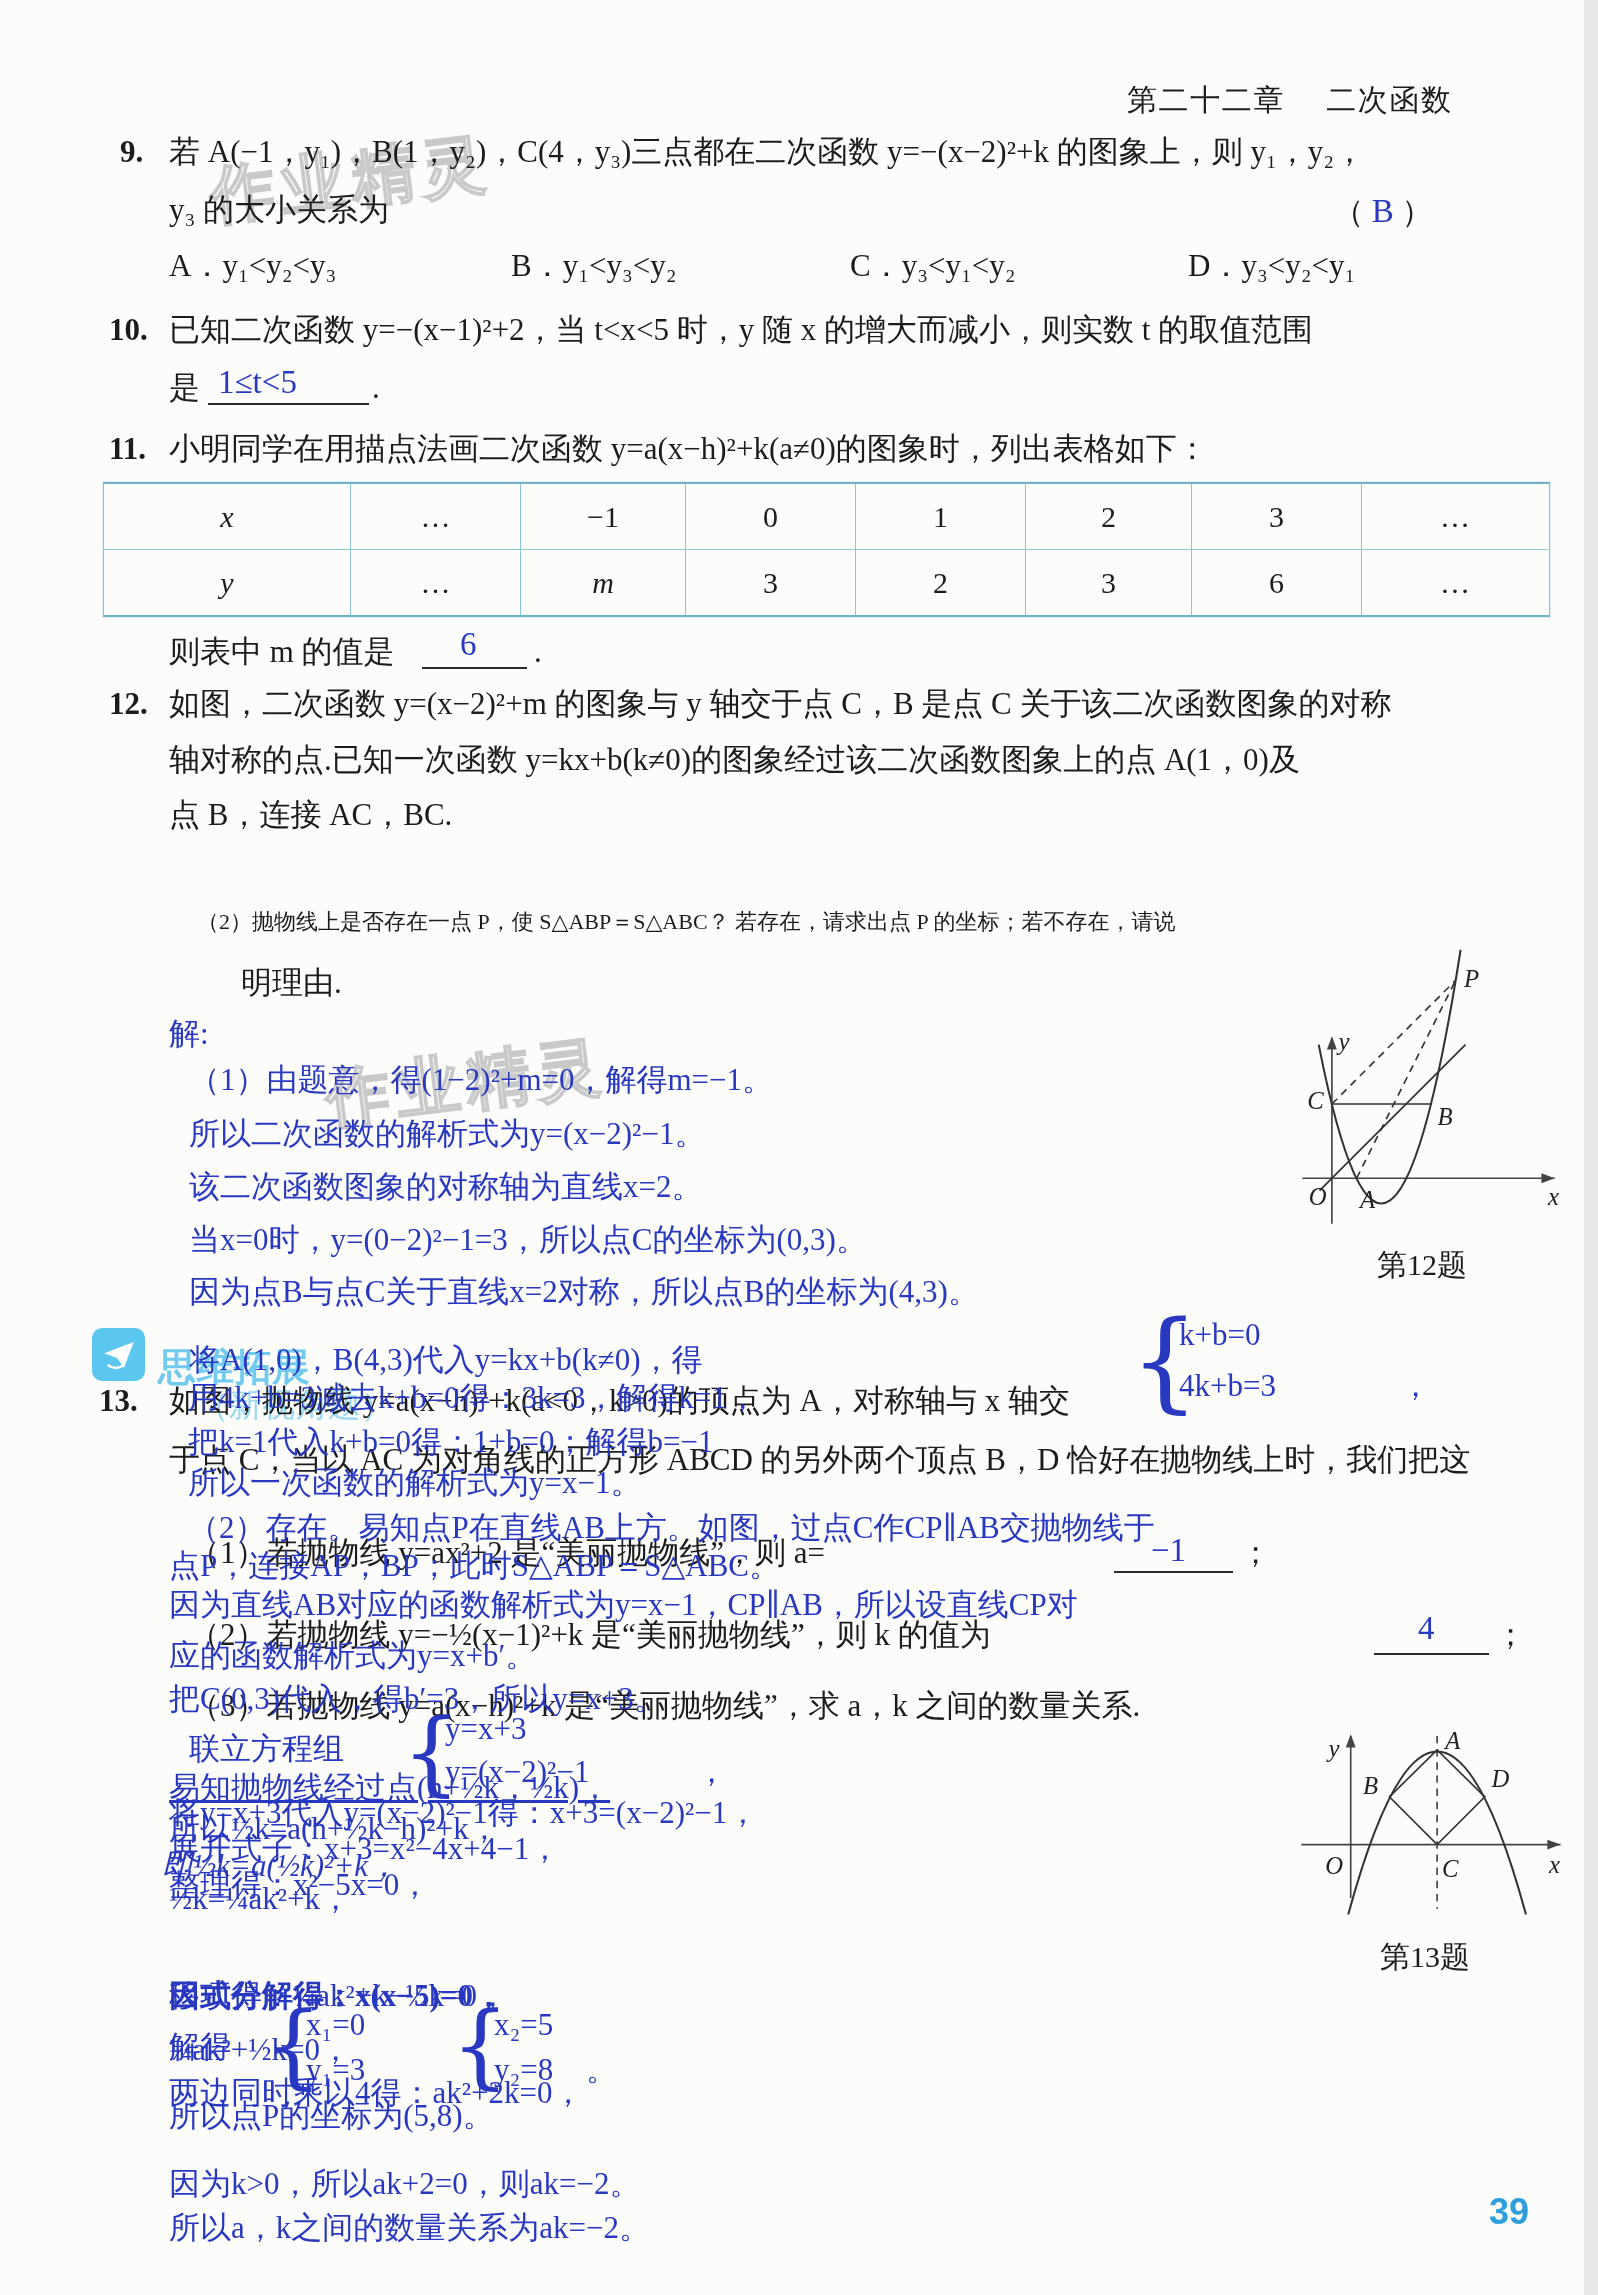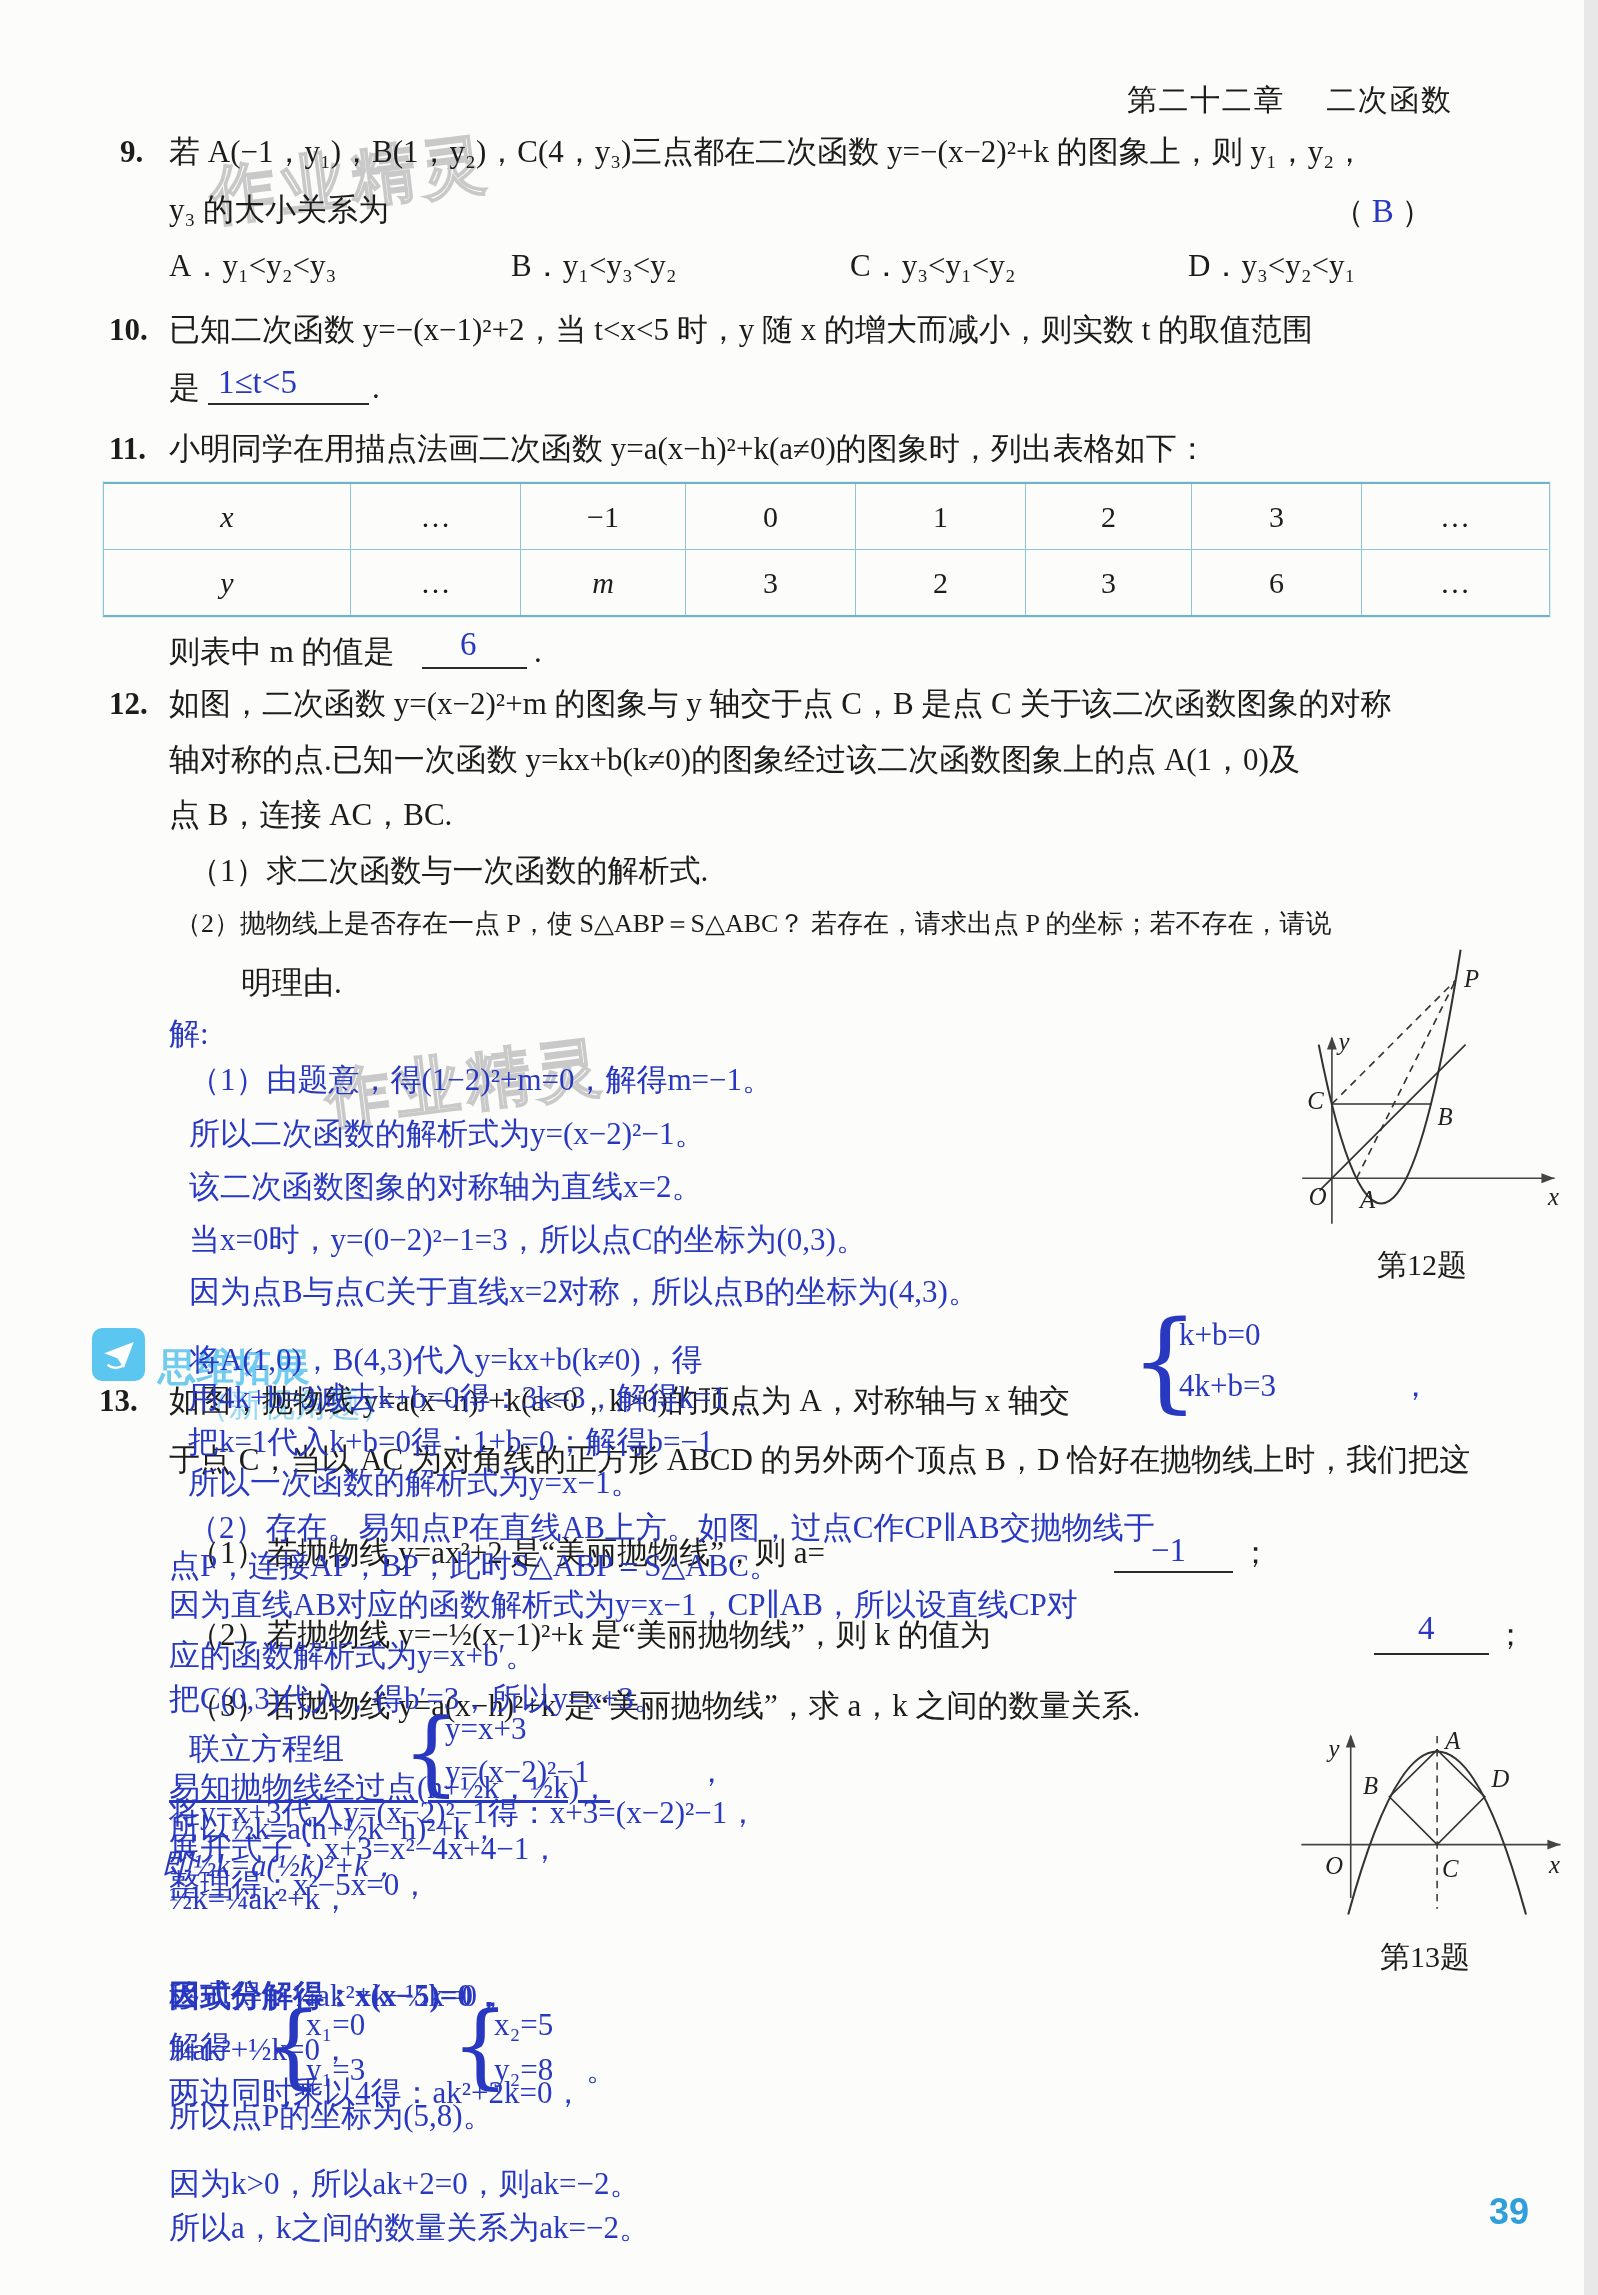--- a/index.html
+++ b/index.html
@@ -90,22 +90,21 @@
 
   <div class="ln" style="left:169px;top:633px;">则表中 m 的值是</div>
   <div class="ul" style="left:422px;top:666px;width:105px;"></div>
   <div class="ln blue ans" style="left:460px;top:624px;">6</div>
   <div class="ln" style="left:534px;top:633px;">.</div>
 
   <div class="ln num" style="left:109px;top:685px;">12.</div>
   <div class="ln" style="left:169px;top:685px;">如图，二次函数 y=(x−2)²+m 的图象与 y 轴交于点 C，B 是点 C 关于该二次函数图象的对称</div>
   <div class="ln" style="left:169px;top:741px;">轴对称的点.已知一次函数 y=kx+b(k≠0)的图象经过该二次函数图象上的点 A(1，0)及</div>
   <div class="ln" style="left:169px;top:796px;">点 B，连接 AC，BC.</div>
-  <div class="ln" style="left:189px;top:852px;">（1）求二次函数与一次函数的解析式.</div>
-  <div class="ln" style="left:175px;top:908px;font-size:26px;">（2）抛物线上是否存在一点 P，使 S△ABP＝S△ABC？ 若存在，请求出点 P 的坐标；若不存在，请说</div>
+  <div class="ln" style="left:197px;top:908px;font-size:22px;">（2）抛物线上是否存在一点 P，使 S△ABP＝S△ABC？ 若存在，请求出点 P 的坐标；若不存在，请说</div>
   <div class="ln" style="left:241px;top:964px;">明理由.</div>
 
   <svg style="position:absolute;left:1289px;top:939px;" width="297" height="297" viewBox="0 0 360 360">
 
     <line x1="16" y1="290" x2="322" y2="290" stroke="#444" stroke-width="2"></line>
     <polygon points="322,290 306,284 306,296" fill="#444"></polygon>
     <line x1="52" y1="345" x2="52" y2="120" stroke="#444" stroke-width="2"></line>
     <polygon points="52,118 46,134 58,134" fill="#444"></polygon>
 
     <path d="M 36 128 Q 122 564 208 13" fill="none" stroke="#333" stroke-width="2.5"></path>

